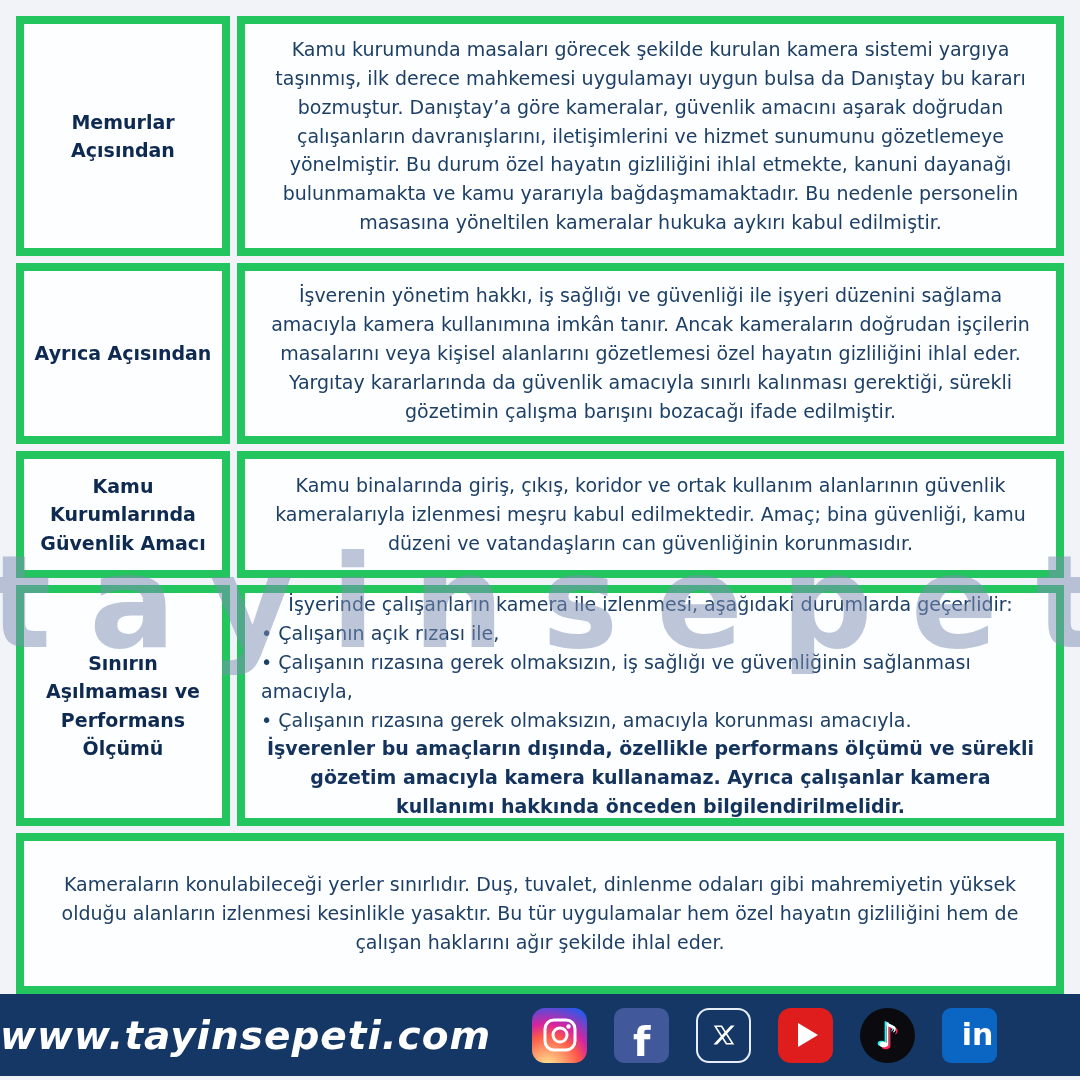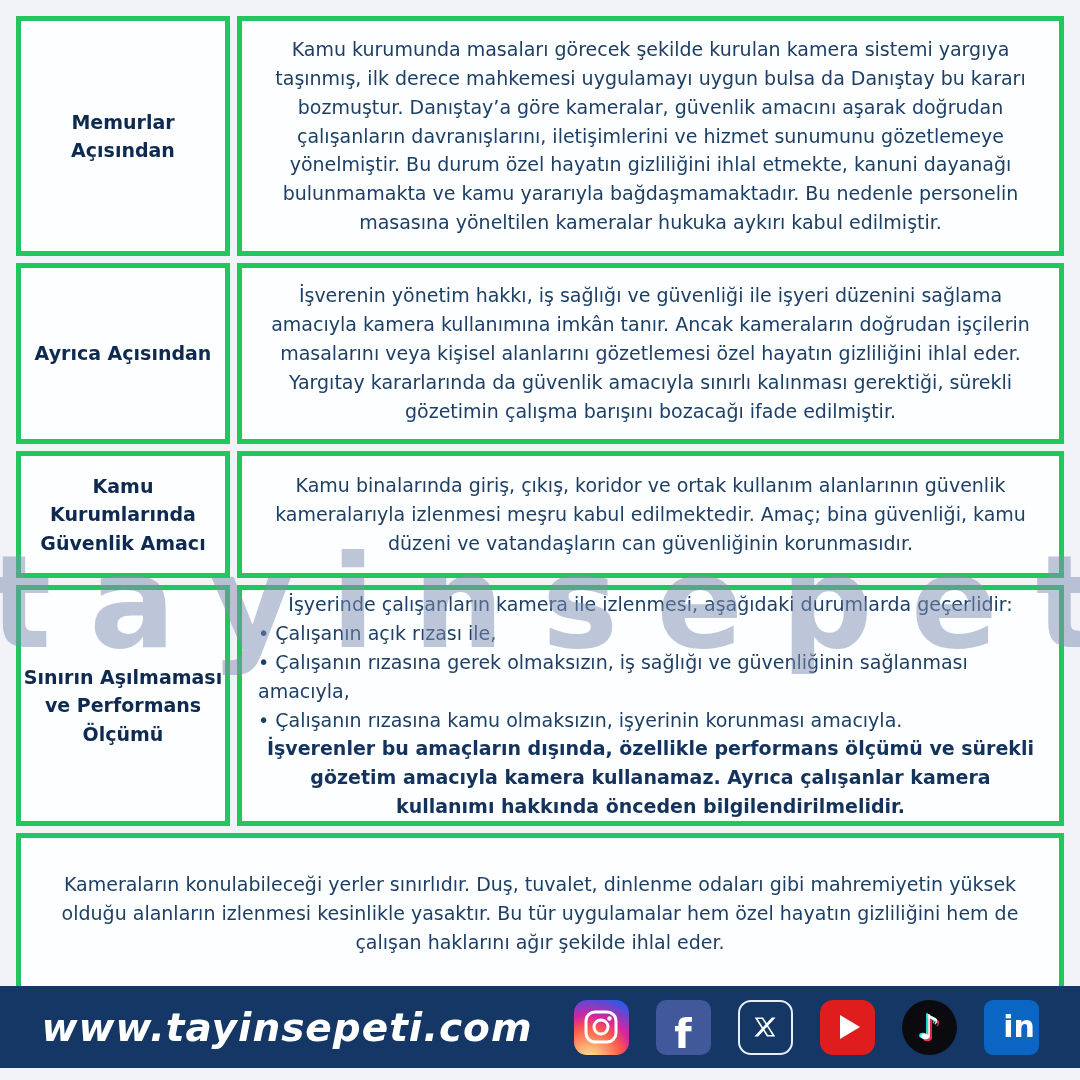--- a/index.html
+++ b/index.html
@@ -11,21 +11,21 @@
     overflow: hidden;
   }
   .table-wrap { padding: 16px 16px 0 16px; }
   .row { display: flex; gap: 7px; margin-bottom: 7px; }
   .row1 { height: 240px; }
   .row2 { height: 181px; }
   .row3 { height: 127px; }
   .row4 { height: 241px; }
   .row5 { height: 161px; }
   .cell {
-    border: 5px solid #22c55e;
+    border: 8px solid #22c55e;
     background: #fdfeff;
     display: flex;
     flex-direction: column;
     align-items: center;
     justify-content: center;
   }
   .label-cell { width: 214px; flex: 0 0 214px; padding: 0; }
   .content-cell { flex: 1; padding: 8px 16px; }
   .label {
     font-weight: bold;
@@ -51,26 +51,25 @@
     font-size: 128px;
     font-weight: 600;
     letter-spacing: 30px;
     white-space: nowrap;
     color: rgba(125, 142, 177, 0.50);
     pointer-events: none;
     z-index: 5;
   }
   .footer {
     position: absolute;
-    left: 0; bottom: 12px;
+    left: 0; bottom: 4px;
     width: 1080px; height: 82px;
     background: #143765;
     display: flex;
     align-items: center;
-    justify-content: center;
     gap: 27px;
     z-index: 6;
   }
   .site {
     color: #ffffff;
     font-size: 39px;
     font-weight: bold;
     font-style: italic;
     margin-right: 14px;
     letter-spacing: 1px;
@@ -146,21 +145,21 @@
   </div>
 
   <div class="row row4">
     <div class="cell label-cell">
       <div class="label">Sınırın Aşılmaması ve Performans Ölçümü</div>
     </div>
     <div class="cell content-cell">
       <p class="content intro">İşyerinde çalışanların kamera ile izlenmesi, aşağıdaki durumlarda geçerlidir:</p>
       <p class="content bullet">• Çalışanın açık rızası ile,</p>
       <p class="content bullet">• Çalışanın rızasına gerek olmaksızın, iş sağlığı ve güvenliğinin sağlanması amacıyla,</p>
-      <p class="content bullet">• Çalışanın rızasına kamu olmaksızın, işyerinin korunması amacıyla.</p>
+      <p class="content bullet">• Çalışanın rızasına gerek olmaksızın, amacıyla korunması amacıyla.</p>
       <p class="content bold-note">İşverenler bu amaçların dışında, özellikle performans ölçümü ve sürekli gözetim amacıyla kamera kullanamaz. Ayrıca çalışanlar kamera kullanımı hakkında önceden bilgilendirilmelidir.</p>
     </div>
   </div>
 
   <div class="row row5">
     <div class="cell content-cell">
       <p class="content">Kameraların konulabileceği yerler sınırlıdır. Duş, tuvalet, dinlenme odaları gibi mahremiyetin yüksek olduğu alanların izlenmesi kesinlikle yasaktır. Bu tür uygulamalar hem özel hayatın gizliliğini hem de çalışan haklarını ağır şekilde ihlal eder.</p>
     </div>
   </div>
 

